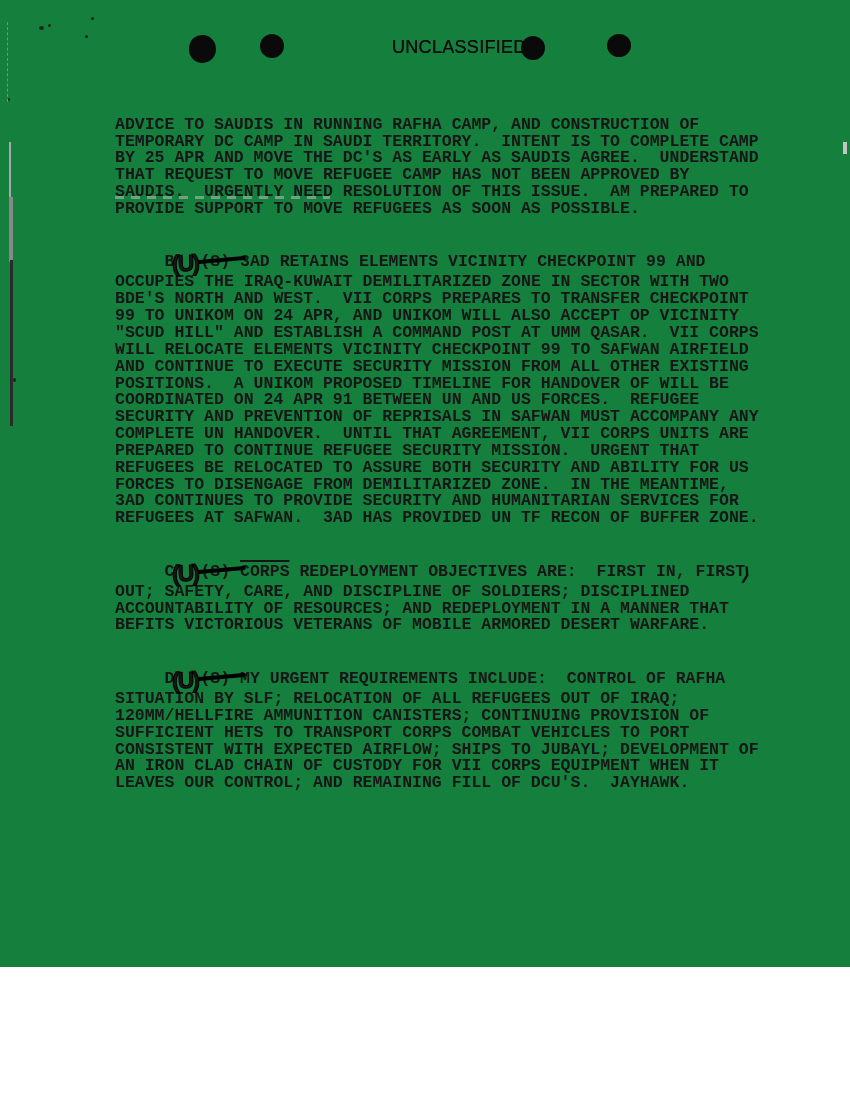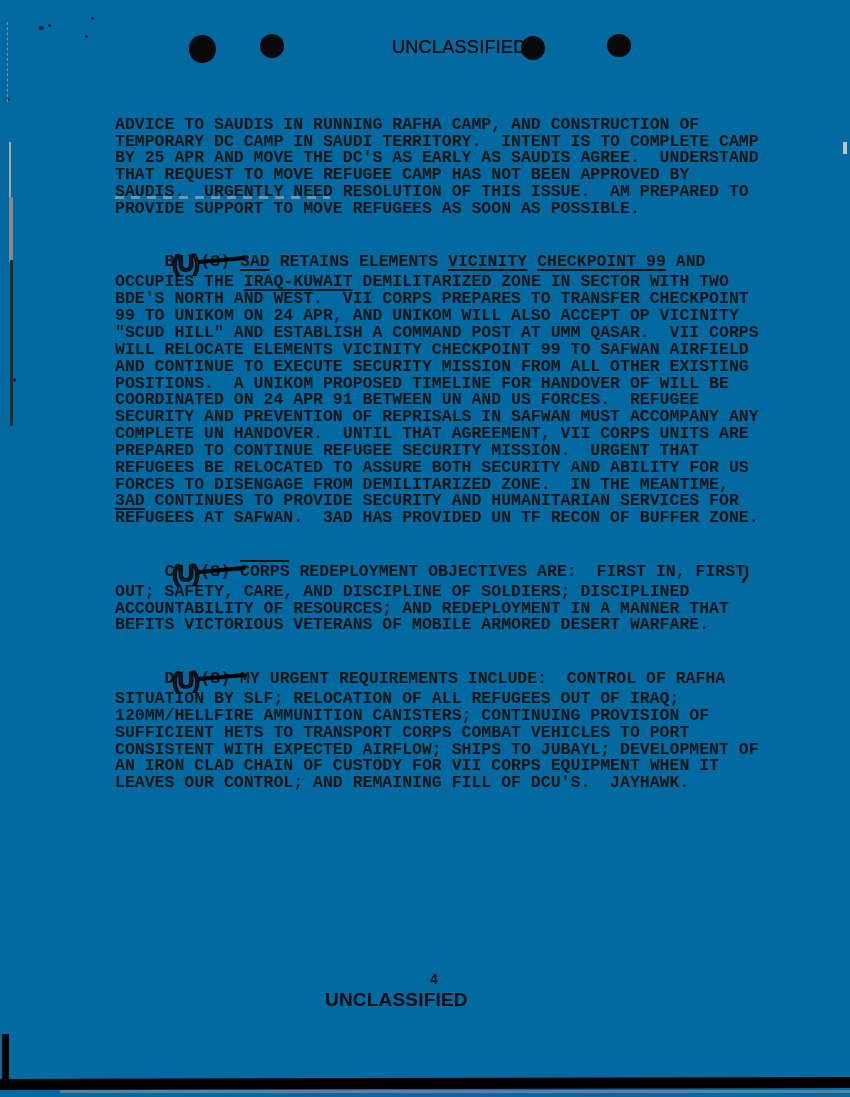--- a/index.html
+++ b/index.html
@@ -1,19 +1,19 @@
 <!DOCTYPE html>
 <html><head>
 <meta charset="utf-8">
 <style>
   html,body{margin:0;padding:0;background:#ffffff;}
   .page{
     position:relative;
-    width:850px;height:1097px;
-    background:#0369a1;
+    width:850px;height:967px;
+    background:#15803d;
     overflow:hidden;
     font-family:"Liberation Mono","DejaVu Sans Mono",monospace;
     color:#161616;
   }
   
   .hdr-class{
     position:absolute;left:392px;top:37px;
     font-family:"Liberation Sans","DejaVu Sans",sans-serif;
     font-size:18px;font-weight:normal;letter-spacing:.3px;
     color:#0d0d0d;text-shadow:0 0 .6px #0d0d0d;
@@ -23,21 +23,21 @@
   .dot2{left:260px;top:34px;width:24px;height:24px;}
   .dot3{left:521px;top:36px;width:24px;height:24px;}
   .dot4{left:607px;top:34px;width:24px;height:23px;}
   
   .bodytext{
     position:absolute;left:115px;top:83px;width:690px;
     font-size:16.5px;font-weight:bold;line-height:16.85px;
     white-space:pre;
   }
   .line{white-space:pre;}
-  .u{text-decoration:underline;text-underline-offset:3px;text-decoration-thickness:1.5px;}
+  .u{text-underline-offset:3px;text-decoration-thickness:1.5px;}
   .ov{text-decoration:overline;text-decoration-thickness:1.5px;}
   .xout{position:relative;}
   .xout::after{
     content:"";position:absolute;left:-3px;right:-16px;top:6px;height:4px;
     background:#000;transform:rotate(-5deg);border-radius:2px;
   }
   .hw{
     display:inline-block;width:26px;overflow:visible;white-space:nowrap;
     font-family:"Liberation Sans","DejaVu Sans",sans-serif;
     font-size:23px;font-weight:bold;letter-spacing:-2px;

